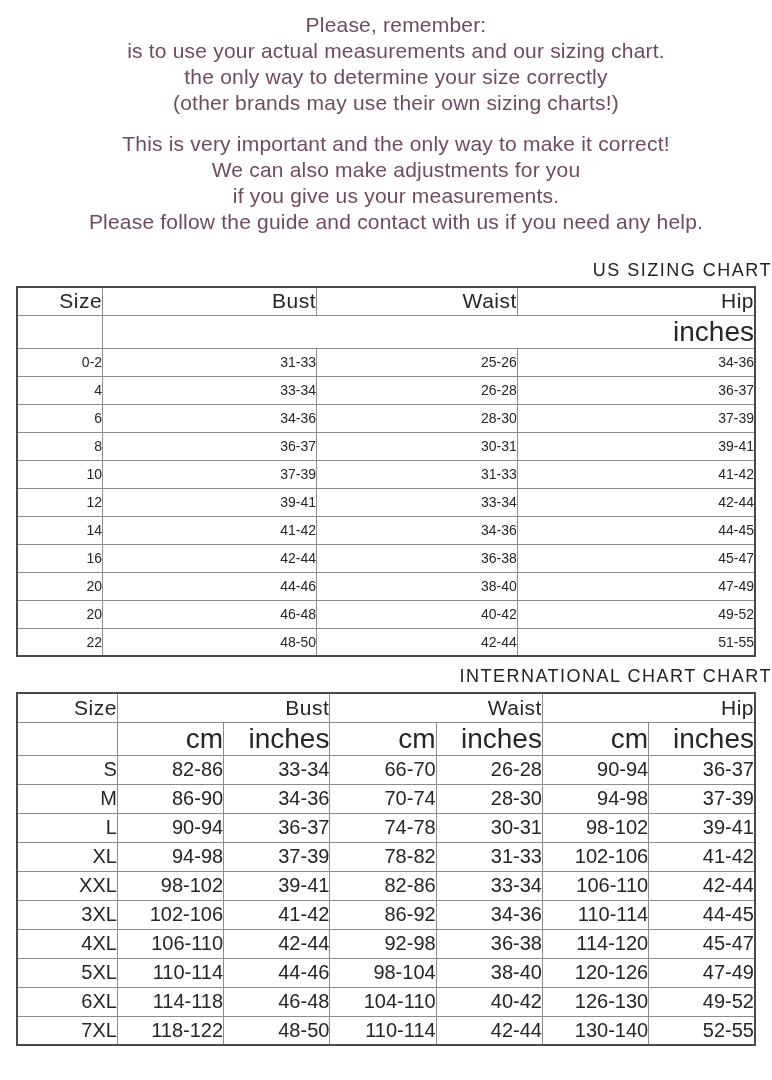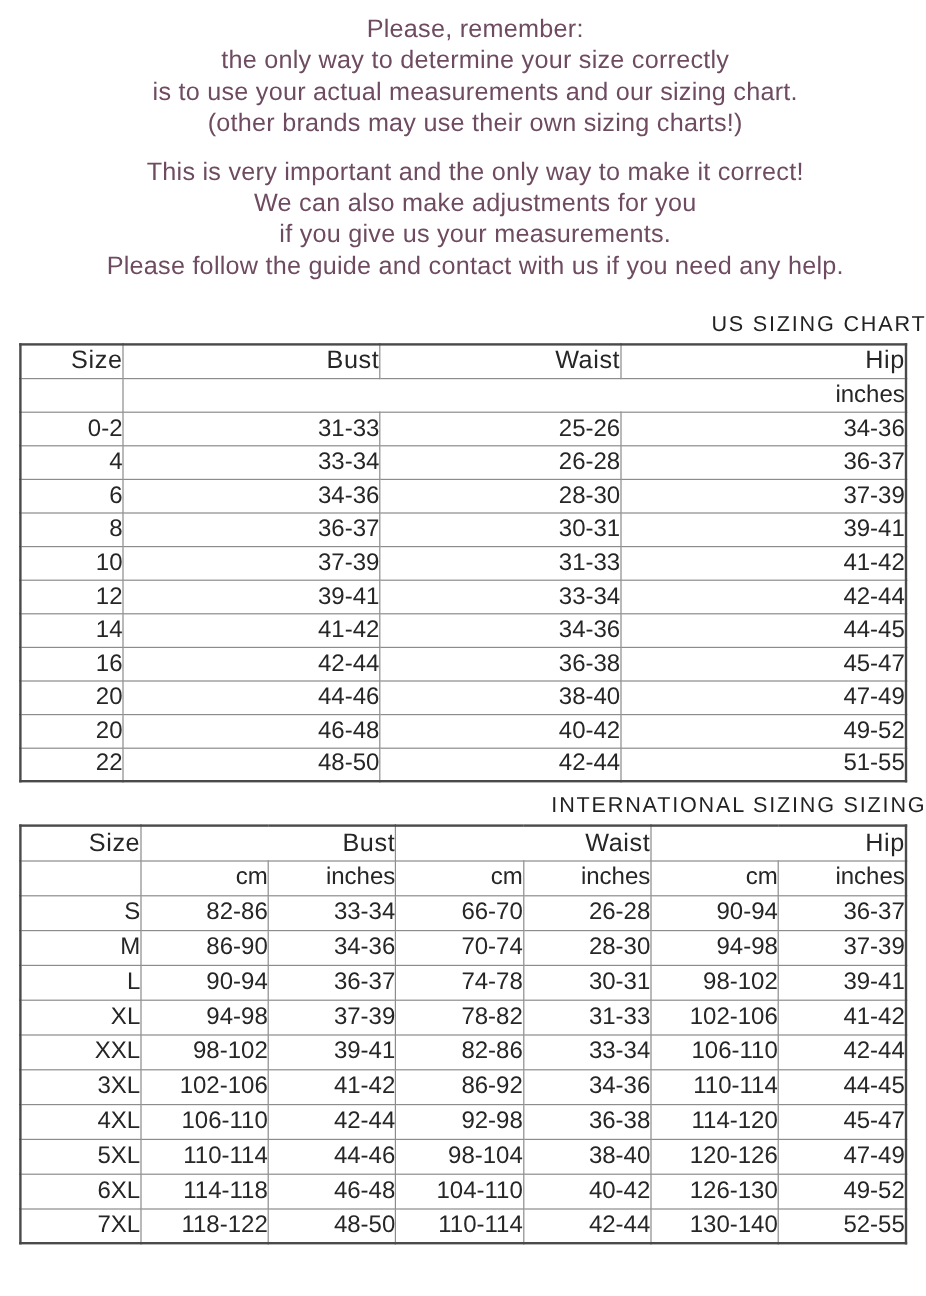--- a/index.html
+++ b/index.html
@@ -50,35 +50,35 @@
     text-align: right;
     border: 2px solid var(--border-outer);
   }
   table.chart th, table.chart td {
     border: 1px solid var(--border-inner);
     font-weight: normal;
     vertical-align: middle;
     overflow: hidden;
     white-space: nowrap;
   }
-  table.us th, table.us td { height: 28px; font-size: 20px; }
+  table.us th, table.us td { height: 28px; font-size: 14px; }
   table.intl th, table.intl td { height: 29px; font-size: 20px; }
   table.chart th { font-size: 21px; letter-spacing: 0.5px; }
-  table.chart td.unit { font-size: 20px; }
+  table.chart td.unit { font-size: 28px; }
 </style>
 </head>
 <body>
 
 <div class="page">
 
   <div class="intro">
     <div class="para1">
       <div>Please, remember:</div>
+      <div>is to use your actual measurements and our sizing chart.</div>
       <div>the only way to determine your size correctly</div>
-      <div>is to use your actual measurements and our sizing chart.</div>
       <div>(other brands may use their own sizing charts!)</div>
     </div>
     <div class="para2">
       <div>This is very important and the only way to make it correct!</div>
       <div>We can also make adjustments for you</div>
       <div>if you give us your measurements.</div>
       <div>Please follow the guide and contact with us if you need any help.</div>
     </div>
   </div>
 
@@ -166,21 +166,21 @@
         </tr>
         <tr>
           <td>22</td>
           <td>48-50</td>
           <td>42-44</td>
           <td>51-55</td>
         </tr>
       </tbody>
   </table>
 
-  <div class="chart-title intl">INTERNATIONAL SIZING SIZING</div>
+  <div class="chart-title intl">INTERNATIONAL CHART CHART</div>
 
   <table class="chart intl">
     <colgroup>
       <col style="width:13.6%">
         <col style="width:14.4%">
         <col style="width:14.4%">
         <col style="width:14.4%">
         <col style="width:14.4%">
         <col style="width:14.4%">
         <col style="width:14.4%">

